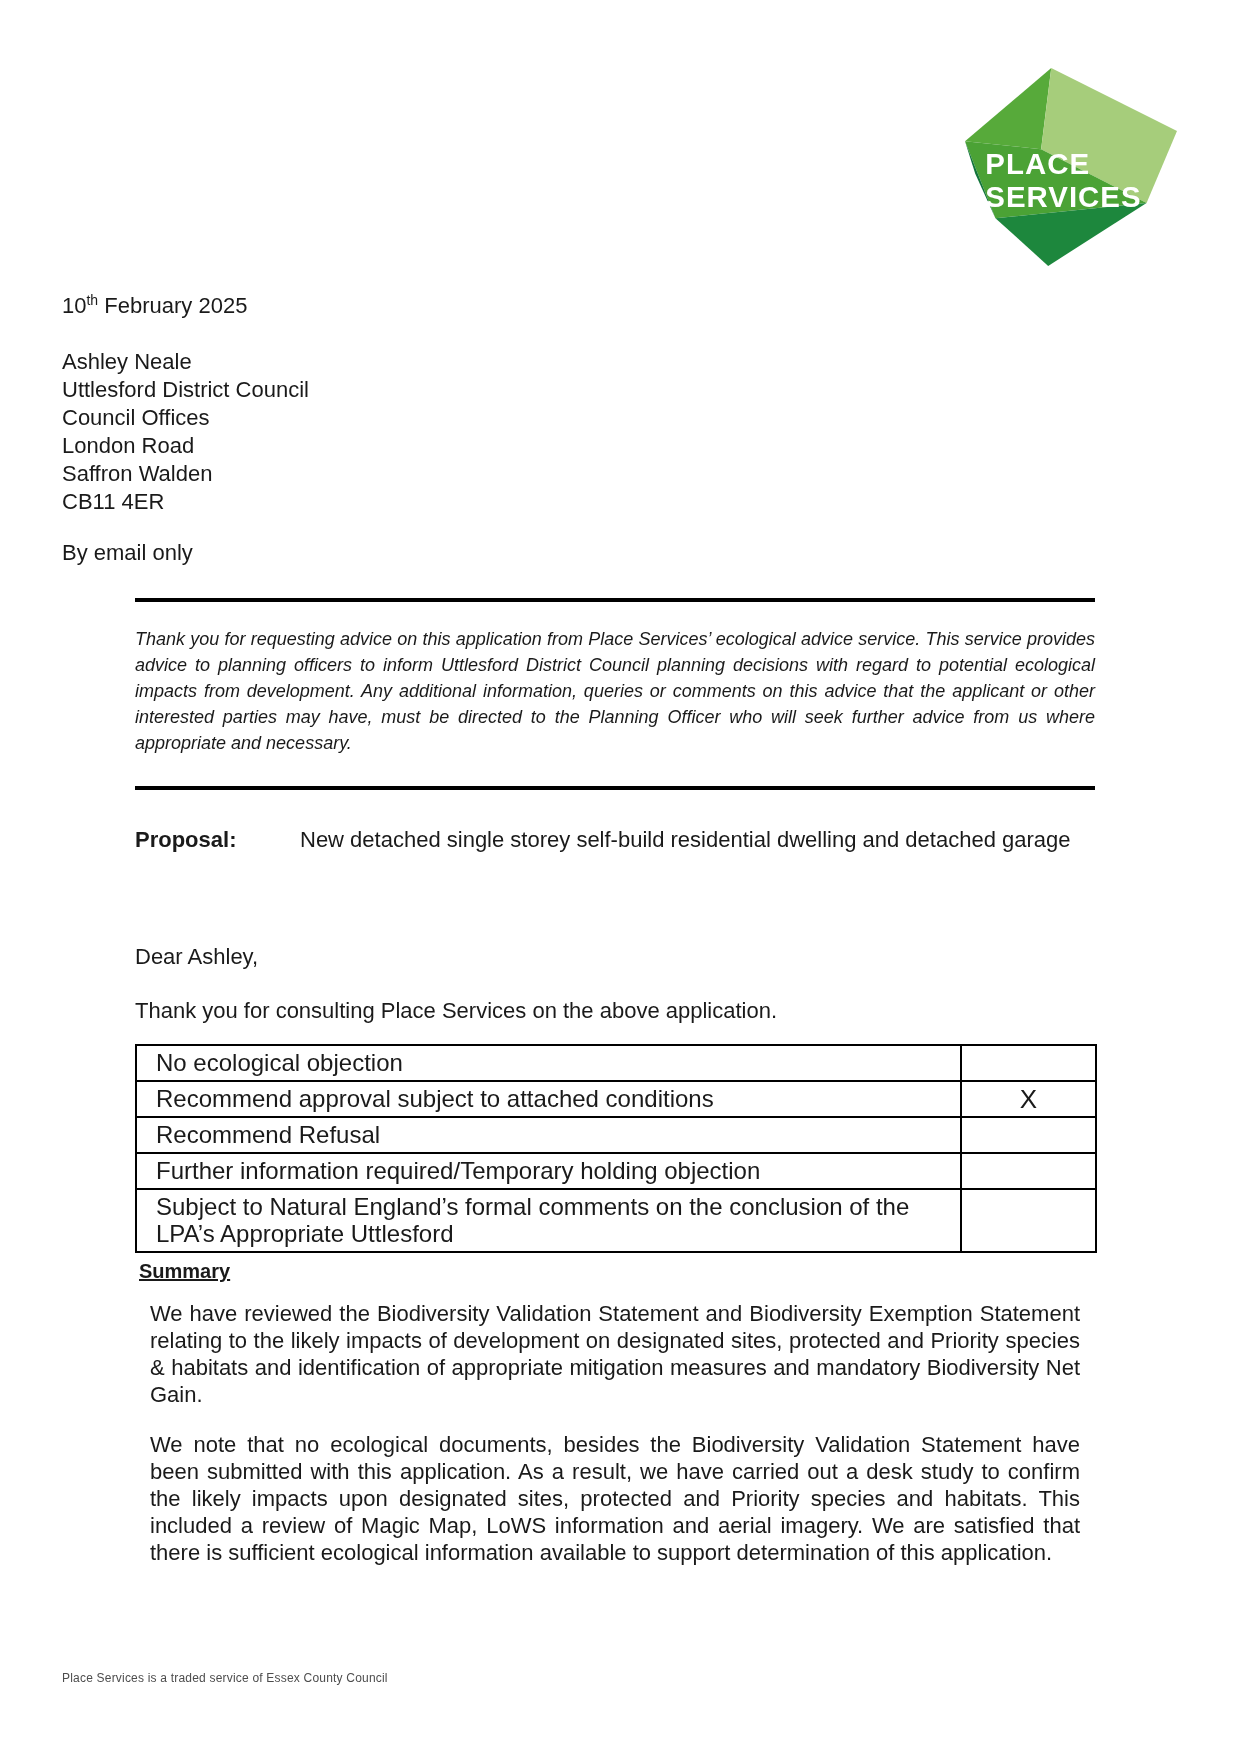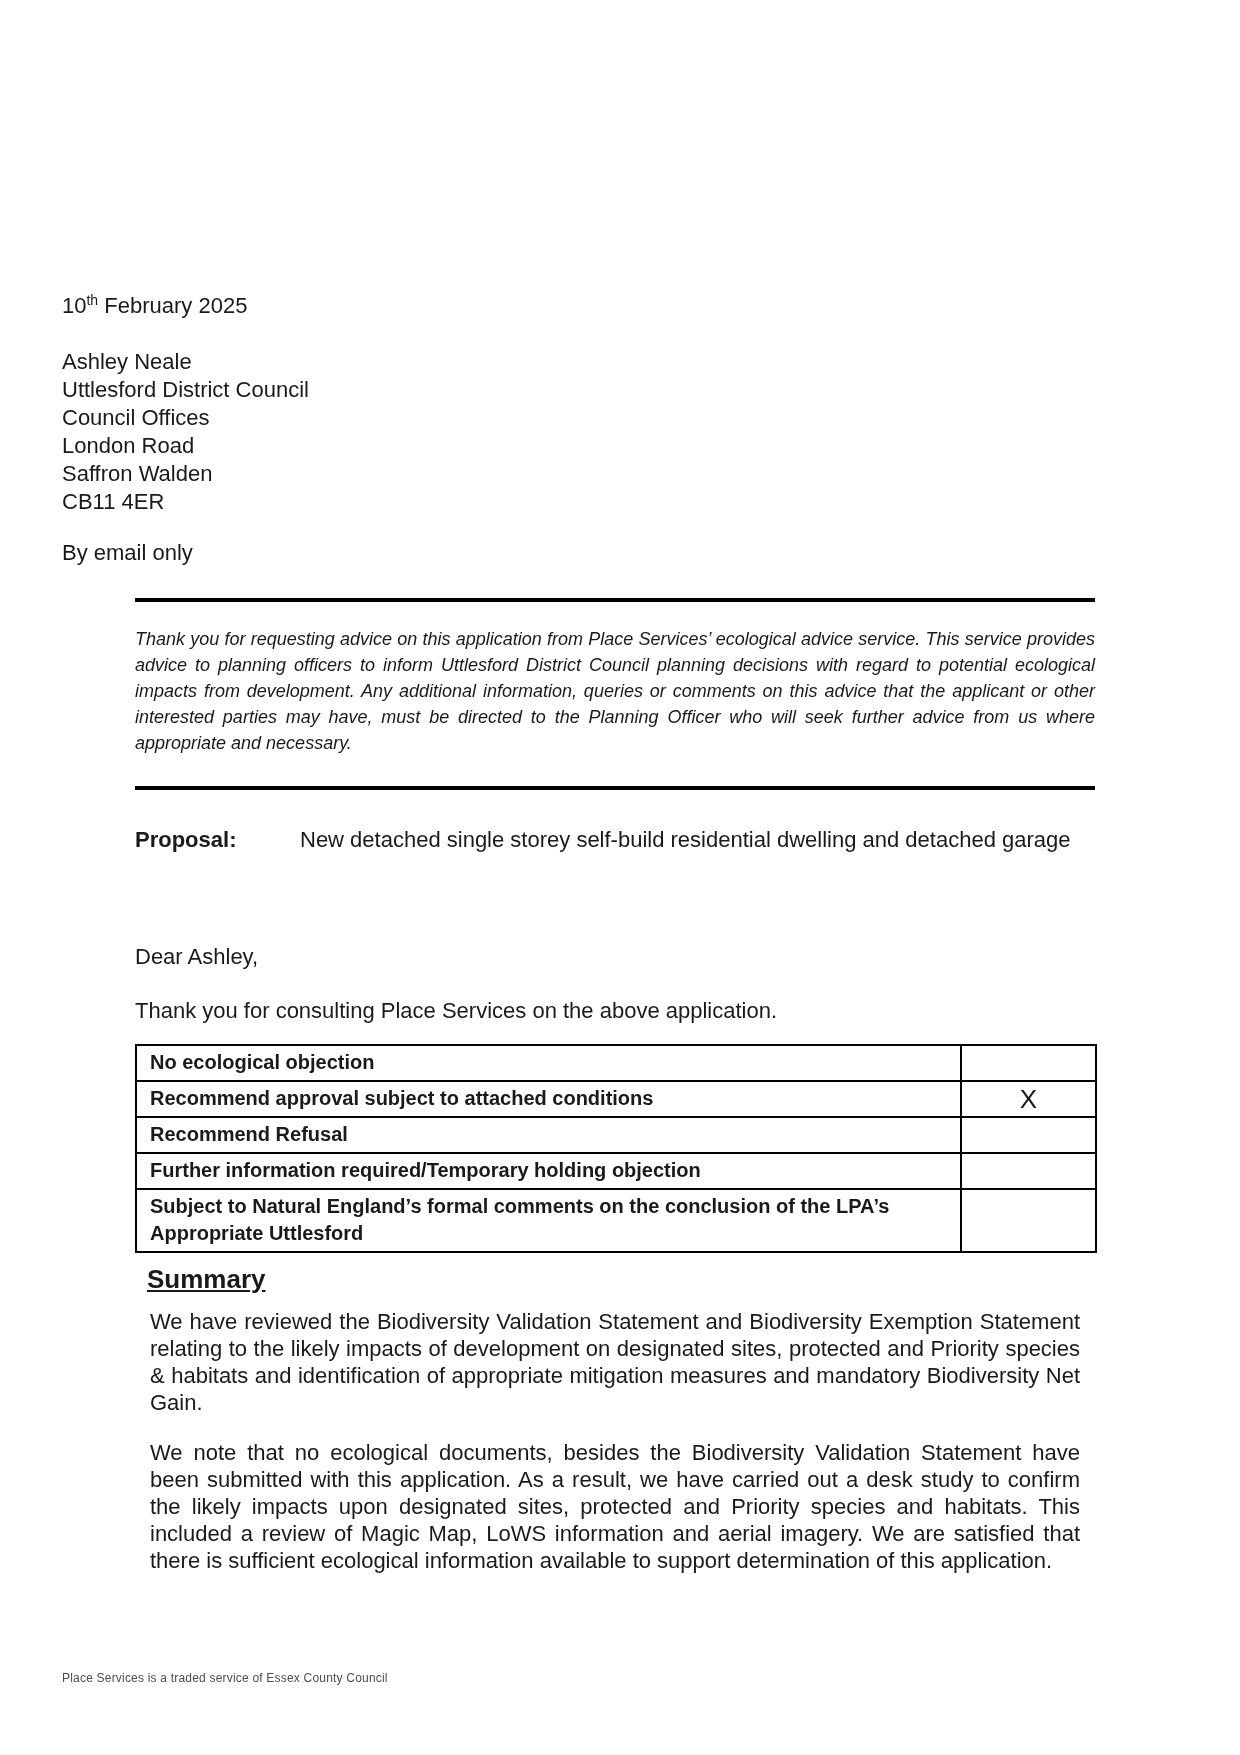--- a/index.html
+++ b/index.html
@@ -42,48 +42,59 @@
   .app-label { width:165px; font-weight:bold; flex:0 0 165px; }
   .app-value { flex:1; }
 
   .salutation { left:135px; top:944px; font-size:22px; }
   .consult-line { left:135px; top:998px; font-size:22px;text-align:right; }
 
   
   .decision { left:135px; top:1044px; width:962px; border-collapse:collapse; }
   .decision td {
     border:2px solid #000;
-    font-size:20px; font-weight:bold; line-height:27px;
-    padding:3px 9px 4px 13px;
+    font-size:24px; font-weight:normal; line-height:27px;
+    padding:3px 9px 4px 19px;
     vertical-align:middle;
   }
   .decision td.mark-cell {
     width:135px; text-align:center;
     font-weight:400; font-size:26px; padding:0;
   }
 
   
   .summary { left:135px; top:1254px; width:960px; font-size:22px; line-height:27px; }
   .summary h2 {
-    font-size:26px; line-height:27px; font-weight:bold;
-    text-decoration:underline; margin:12px;
+    font-size:20px; line-height:27px; font-weight:bold;
+    text-decoration:underline; margin:4px;
   }
   .summary p { text-align:justify; margin:15px; }
   .summary p + p { margin-top:23px; }
 
   .footer-note {
     left:62px; top:1671px;
     font-size:12px; color:#4d4d4d; letter-spacing:0.2px;
   }
 </style>
 </head>
 <body>
 
 <div class="page">
 
+  <div class="abs logo">
+    <svg width="212" height="198" viewBox="0 0 209 195">
+      <polygon points="85,0 75,80 0,72" fill="#57aa3a"></polygon>
+      <polygon points="85,0 209,62 179,133 75,80" fill="#a6cd7b"></polygon>
+      <polygon points="0,72 75,80 179,133 30,148" fill="#4ba235"></polygon>
+      <polygon points="30,148 179,133 82,195" fill="#1d873d"></polygon>
+      <polygon points="0,72 30,148 10,104" fill="#12753a"></polygon>
+      <text x="20" y="104" fill="#ffffff" font-family="Liberation Sans, sans-serif" font-size="29" font-weight="bold" letter-spacing="1">PLACE</text>
+      <text x="20" y="137" fill="#ffffff" font-family="Liberation Sans, sans-serif" font-size="29" font-weight="bold" letter-spacing="1">SERVICES</text>
+    </svg>
+  </div>
 
   <div class="abs date-line"><span>10</span><sup>th</sup><span> February 2025</span></div>
 
   <div class="abs address">
     <div>Ashley Neale</div>
     <div>Uttlesford District Council</div>
     <div>Council Offices</div>
     <div>London Road</div>
     <div>Saffron Walden</div>
     <div>CB11 4ER</div>

